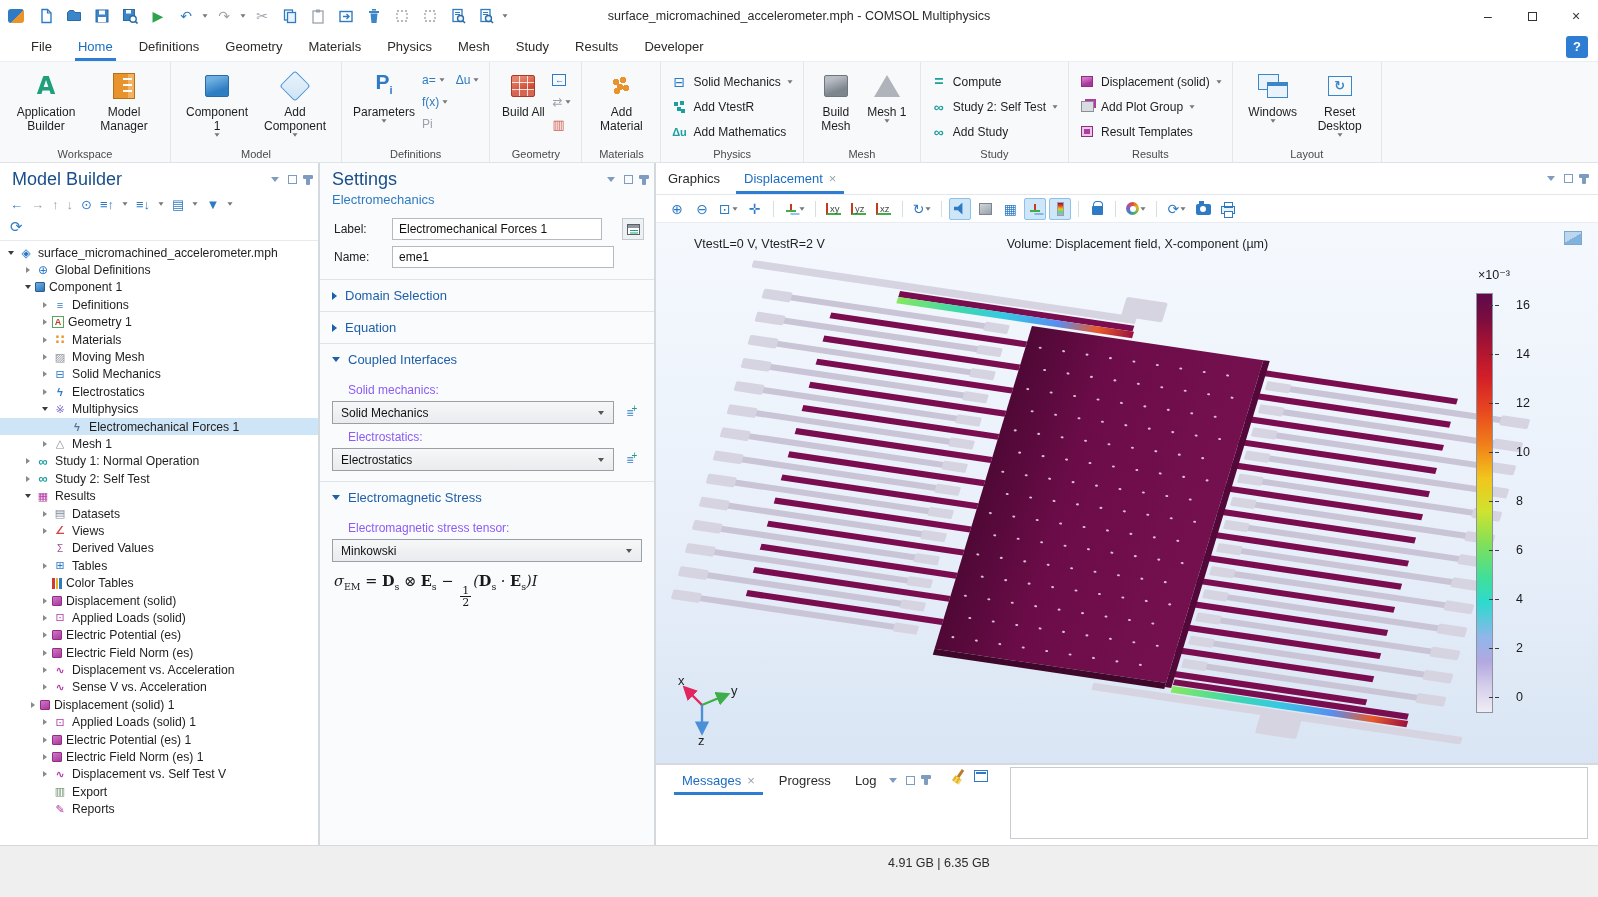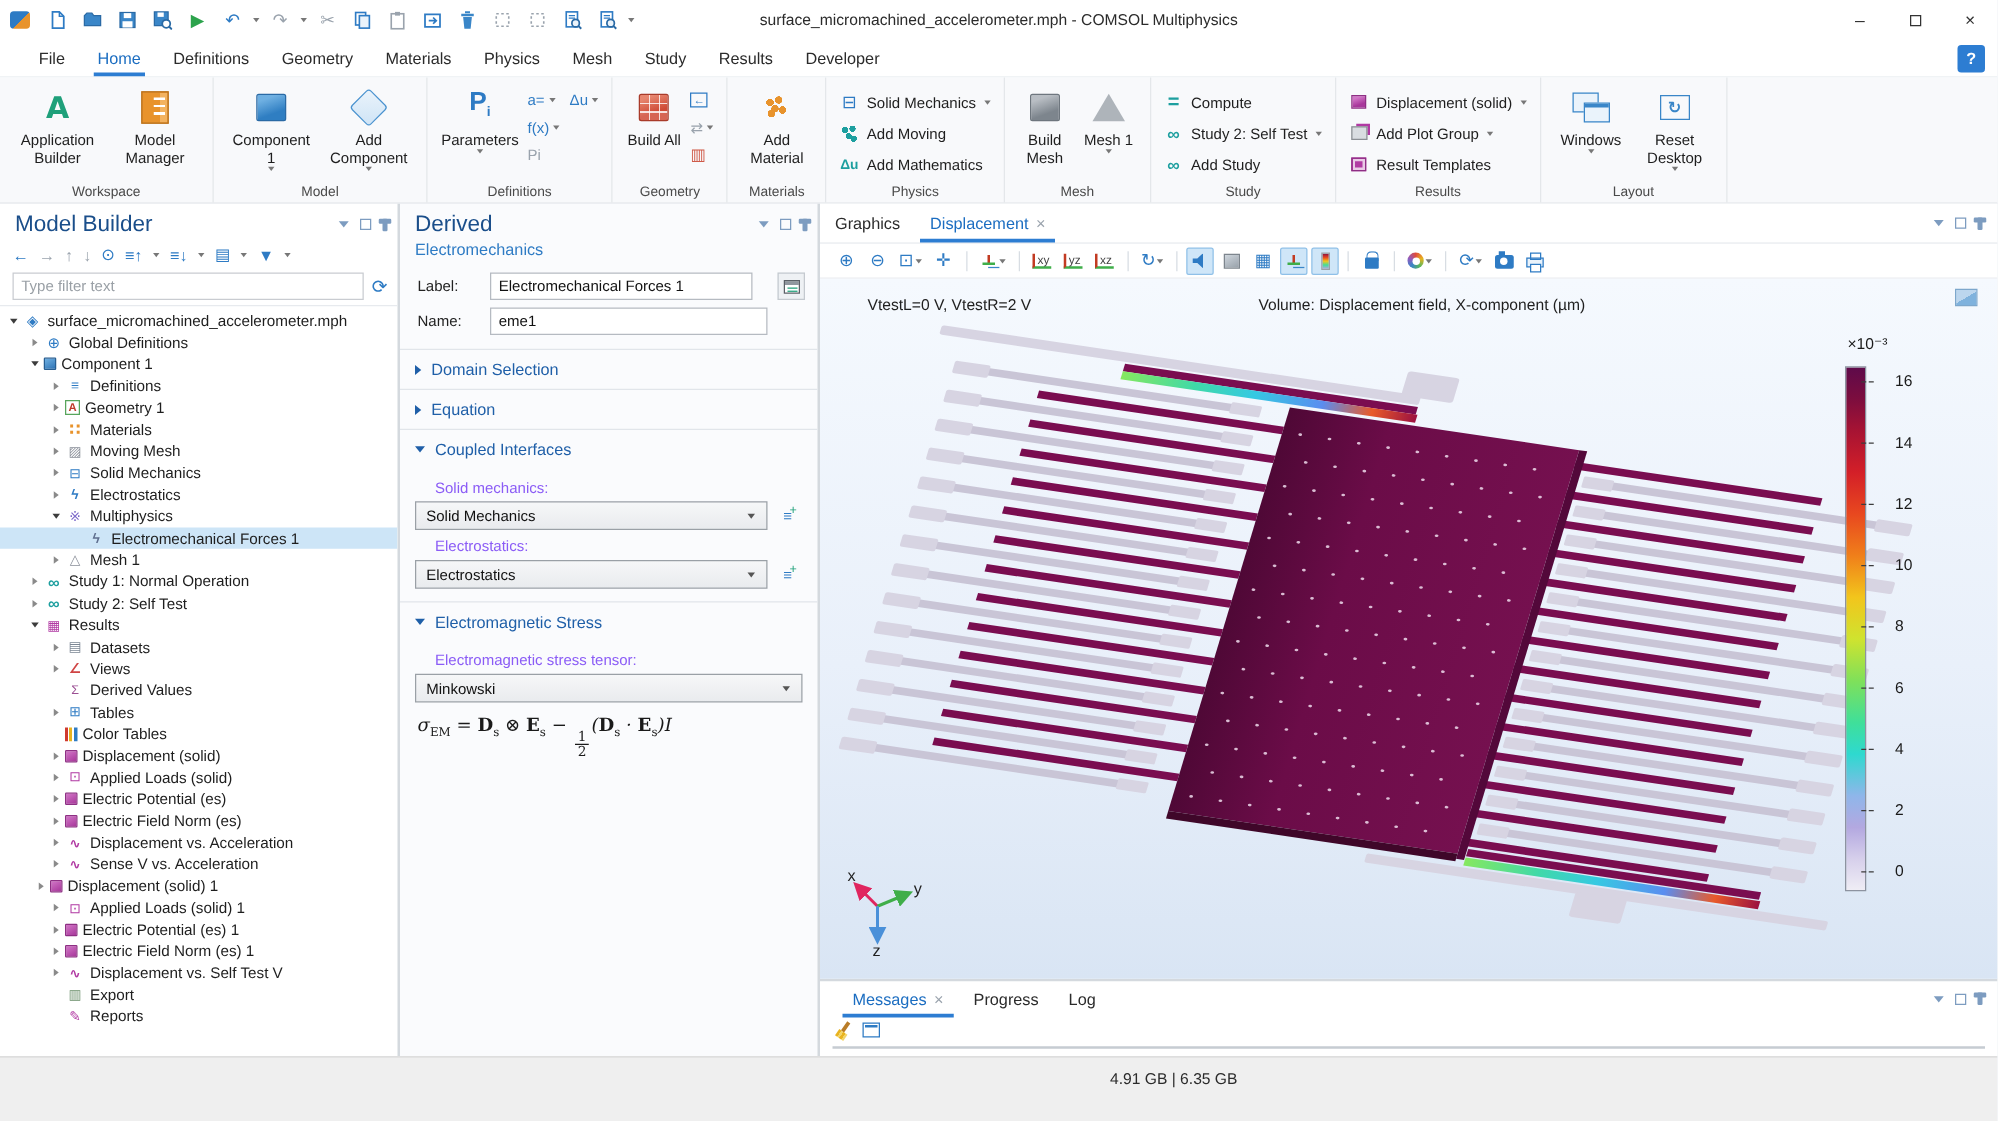--- a/index.html
+++ b/index.html
@@ -186,21 +186,21 @@
   .triad text{font-size:13px;fill:#1f1f1f;font-family:"Liberation Sans",sans-serif}
 
   .colorbar{position:absolute;right:52px;top:44px;width:70px}
   .cb-exp{font-size:12.5px;color:#1a1a1a;margin-left:2px}
   .cb-bar{position:absolute;left:0;top:26px;width:17px;height:420px;border:1px solid #8d93a0;background:linear-gradient(180deg,#5e0a4a 0%,#7c0d3e 6%,#a61333 12%,#d31f28 20%,#e8481f 28%,#f07f1a 36%,#f2c51c 44%,#cfe32f 52%,#7fe05a 60%,#3fdf9a 68%,#2ed9cf 74%,#8fb6ea 82%,#b3a8e0 88%,#d6cfeb 94%,#efedf5 100%)}
   .cb-tick{position:absolute;left:40px;font-size:12.5px;color:#1a1a1a;height:14px;line-height:14px}
   .cb-mark{position:absolute;left:19px;width:4px;height:1.4px;background:#3c3c3c}
   .cb-mark.l{left:13px}
 
   
-  .messages{height:62px;border-top:2px solid #d4d9de;background:#fff;display:flex;flex-direction:column}
+  .messages{height:82px;border-top:2px solid #d4d9de;background:#fff;display:flex;flex-direction:row}
   .msg-tabs{height:30px;display:flex;align-items:stretch;padding-left:14px}
   .msg-tools{height:22px;display:flex;align-items:center;gap:8px;padding:0 12px}
   .broom{width:14px;height:14px;position:relative}
   .broom::before{content:"";position:absolute;left:7px;top:0;width:2.5px;height:9px;background:#b97c28;transform:rotate(35deg)}
   .broom::after{content:"";position:absolute;left:1px;top:8px;width:8px;height:6px;background:linear-gradient(90deg,#e8b320 0 2px,#f3d469 2px 4px,#e8b320 4px 6px,#f3d469 6px 8px);transform:rotate(35deg)}
   .tblmail{width:14px;height:12px;border:1.5px solid #2e7bc4;position:relative}
   .tblmail::before{content:"";position:absolute;left:1px;top:1px;right:1px;height:2px;background:#2e7bc4}
   .msg-box{margin:2px 10px 6px;flex:1;background:#fff;border:1px solid #c6ccd2}
 
   
@@ -450,21 +450,21 @@
       <div class="vcol">
         <div class="vrow">
             <span class="vico ic-clamp">⊟</span>
             <span>Solid Mechanics</span>
             <span class="tri sm"></span>
           </div>
         <div class="vrow">
             <span class="vico">
               <span class="ic-atoms"></span>
             </span>
-            <span>Add Moving</span>
+            <span>Add VtestR</span>
           </div>
         <div class="vrow">
             <span class="vico ic-du">Δu</span>
             <span>Add Mathematics</span>
           </div>
       </div>
       <div class="rlabel">Physics</div>
     </div>
     <div class="rgroup">
       <div class="bb" style="width:44px">
@@ -564,21 +564,20 @@
         <span>≡↑</span>
           <span class="tri sm"></span>
         <span>≡↓</span>
           <span class="tri sm"></span>
         <span>▤</span>
           <span class="tri sm"></span>
         <span>▼</span>
           <span class="tri sm"></span>
       </div>
       <div class="mb-filter">
-        <input placeholder="Type filter text" style="">
         <span class="mb-refresh">⟳</span>
       </div>
       <div class="tree" id="model-tree">
           <div class="trow" style="padding-left: 4px;">
             <span class="tarr">
               <span class="o"></span>
             </span>
             <span class="ti ti-mph">◈</span>
             <span>surface_micromachined_accelerometer.mph</span>
           </div>
@@ -794,21 +793,21 @@
           <div class="trow" style="padding-left: 38px;">
             <span class="tarr"></span>
             <span class="ti ti-reports">✎</span>
             <span>Reports</span>
           </div>
         </div>
     </section>
 
     <section class="panel p-set">
       <div class="phead">
-        <span class="ptitle">Derived</span>
+        <span class="ptitle">Settings</span>
         <span class="pctl">
           <span class="pc-ch"></span>
           <span class="pc-sq"></span>
           <span class="pc-pin"></span>
         </span>
       </div>
       <div class="set-sub">Electromechanics</div>
       <div class="fieldrow">
         <label>Label:</label>
         <input value="Electromechanical Forces 1" style="">

